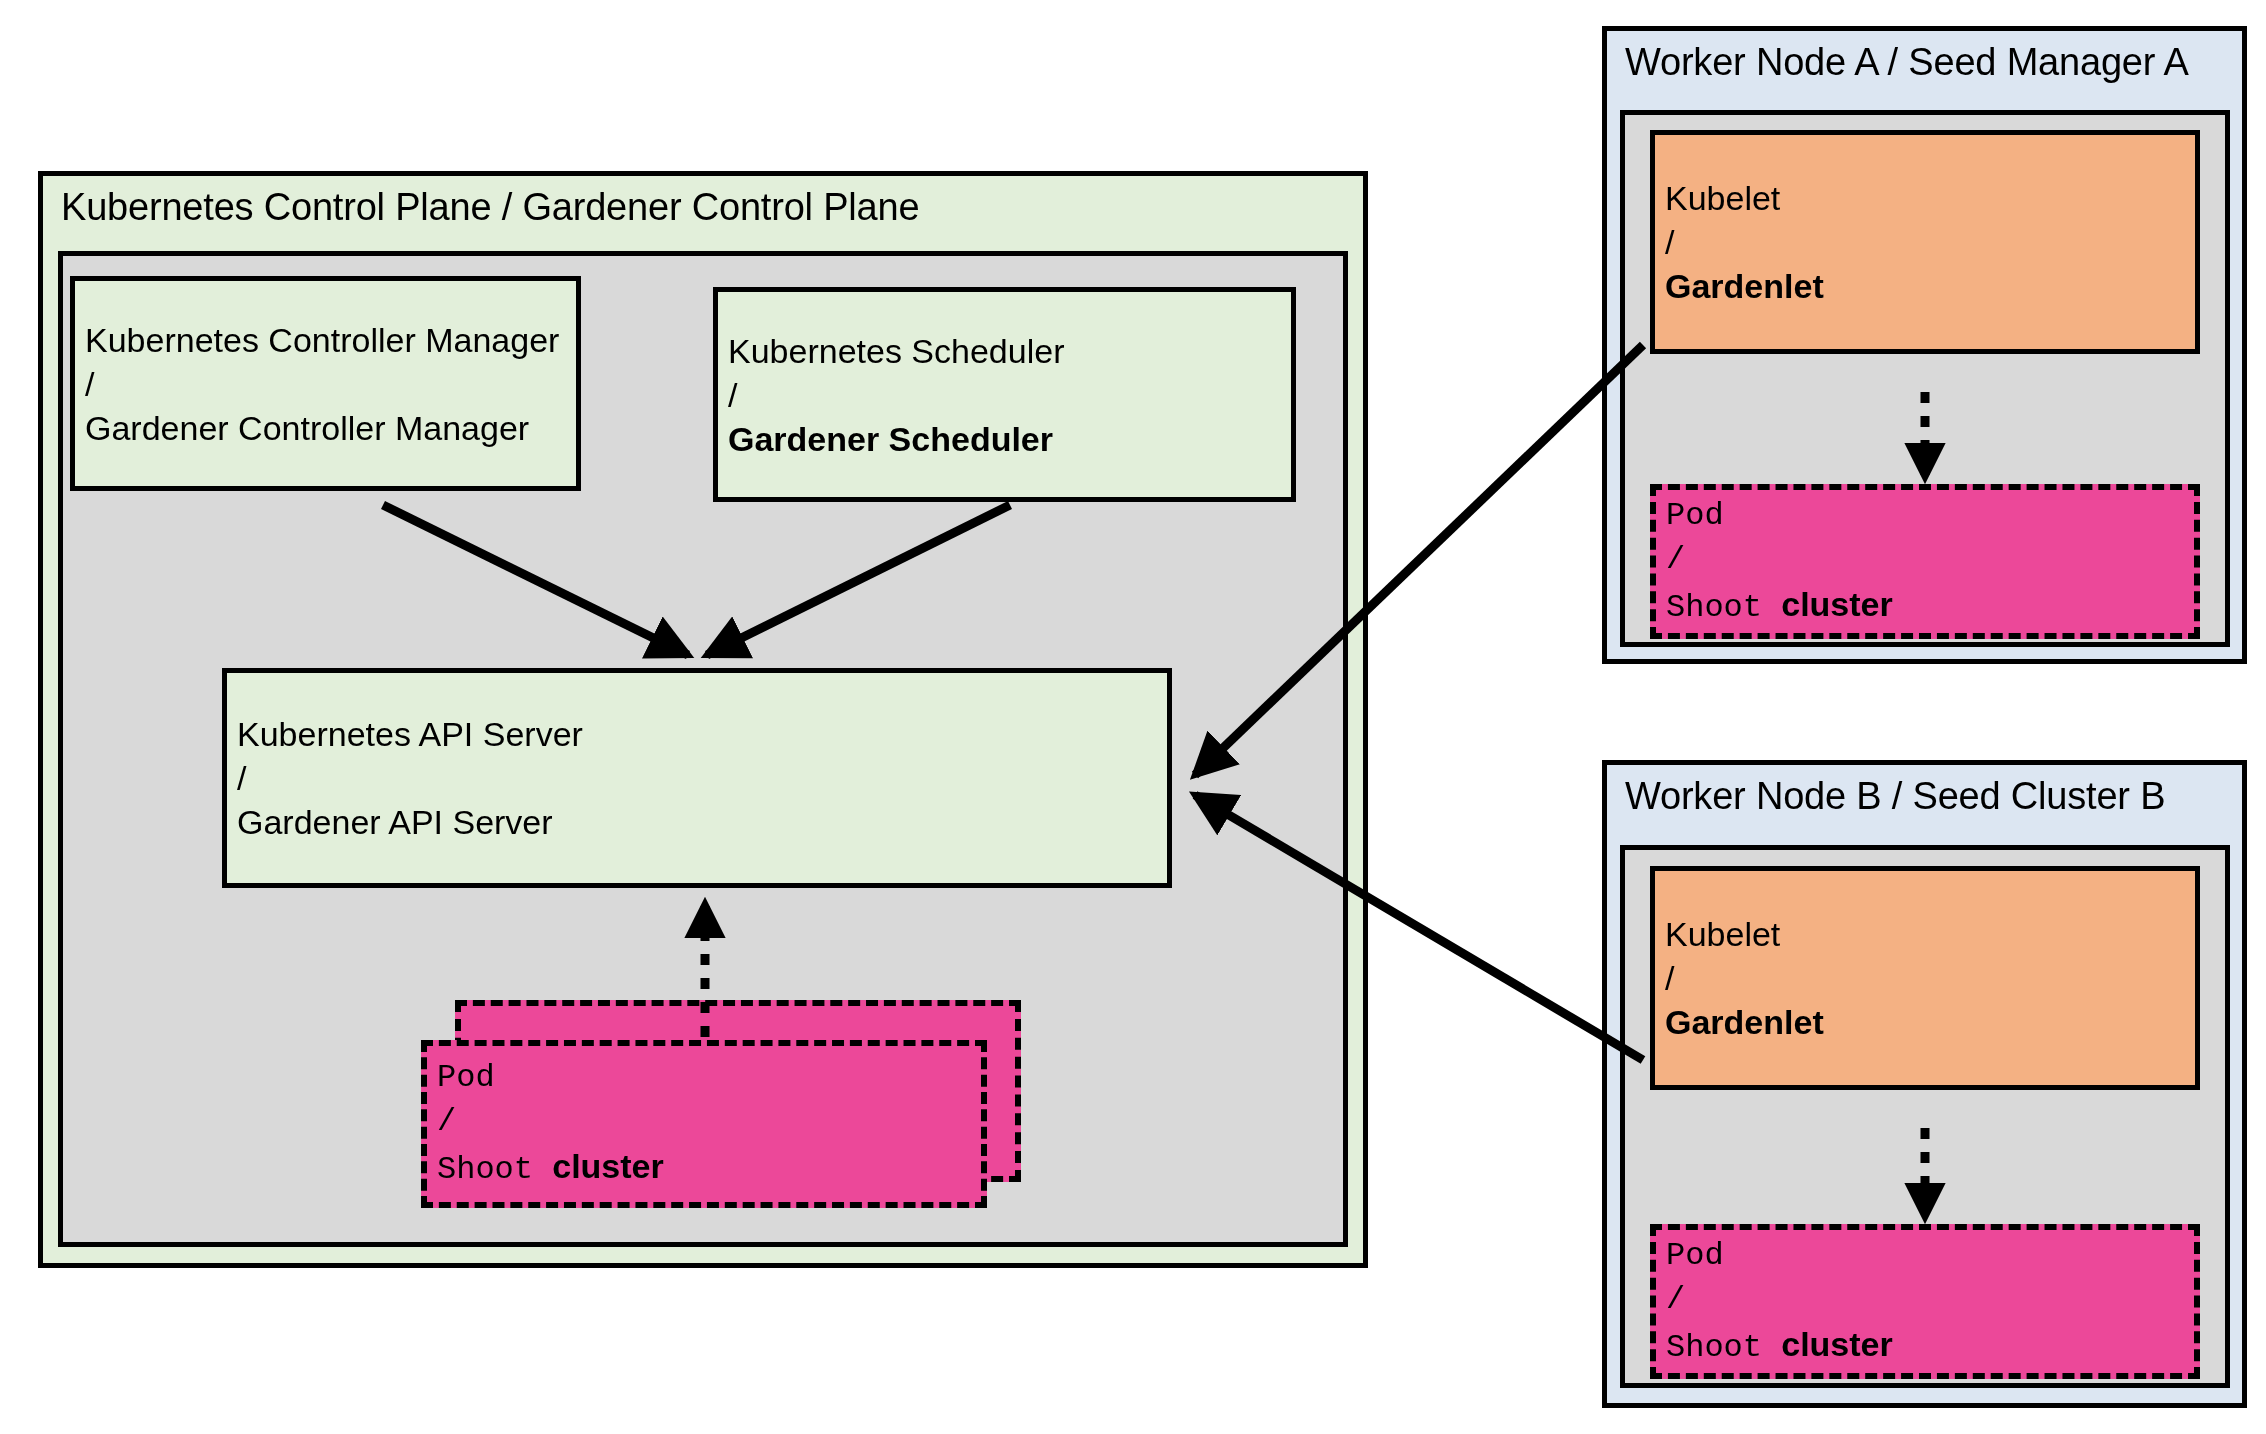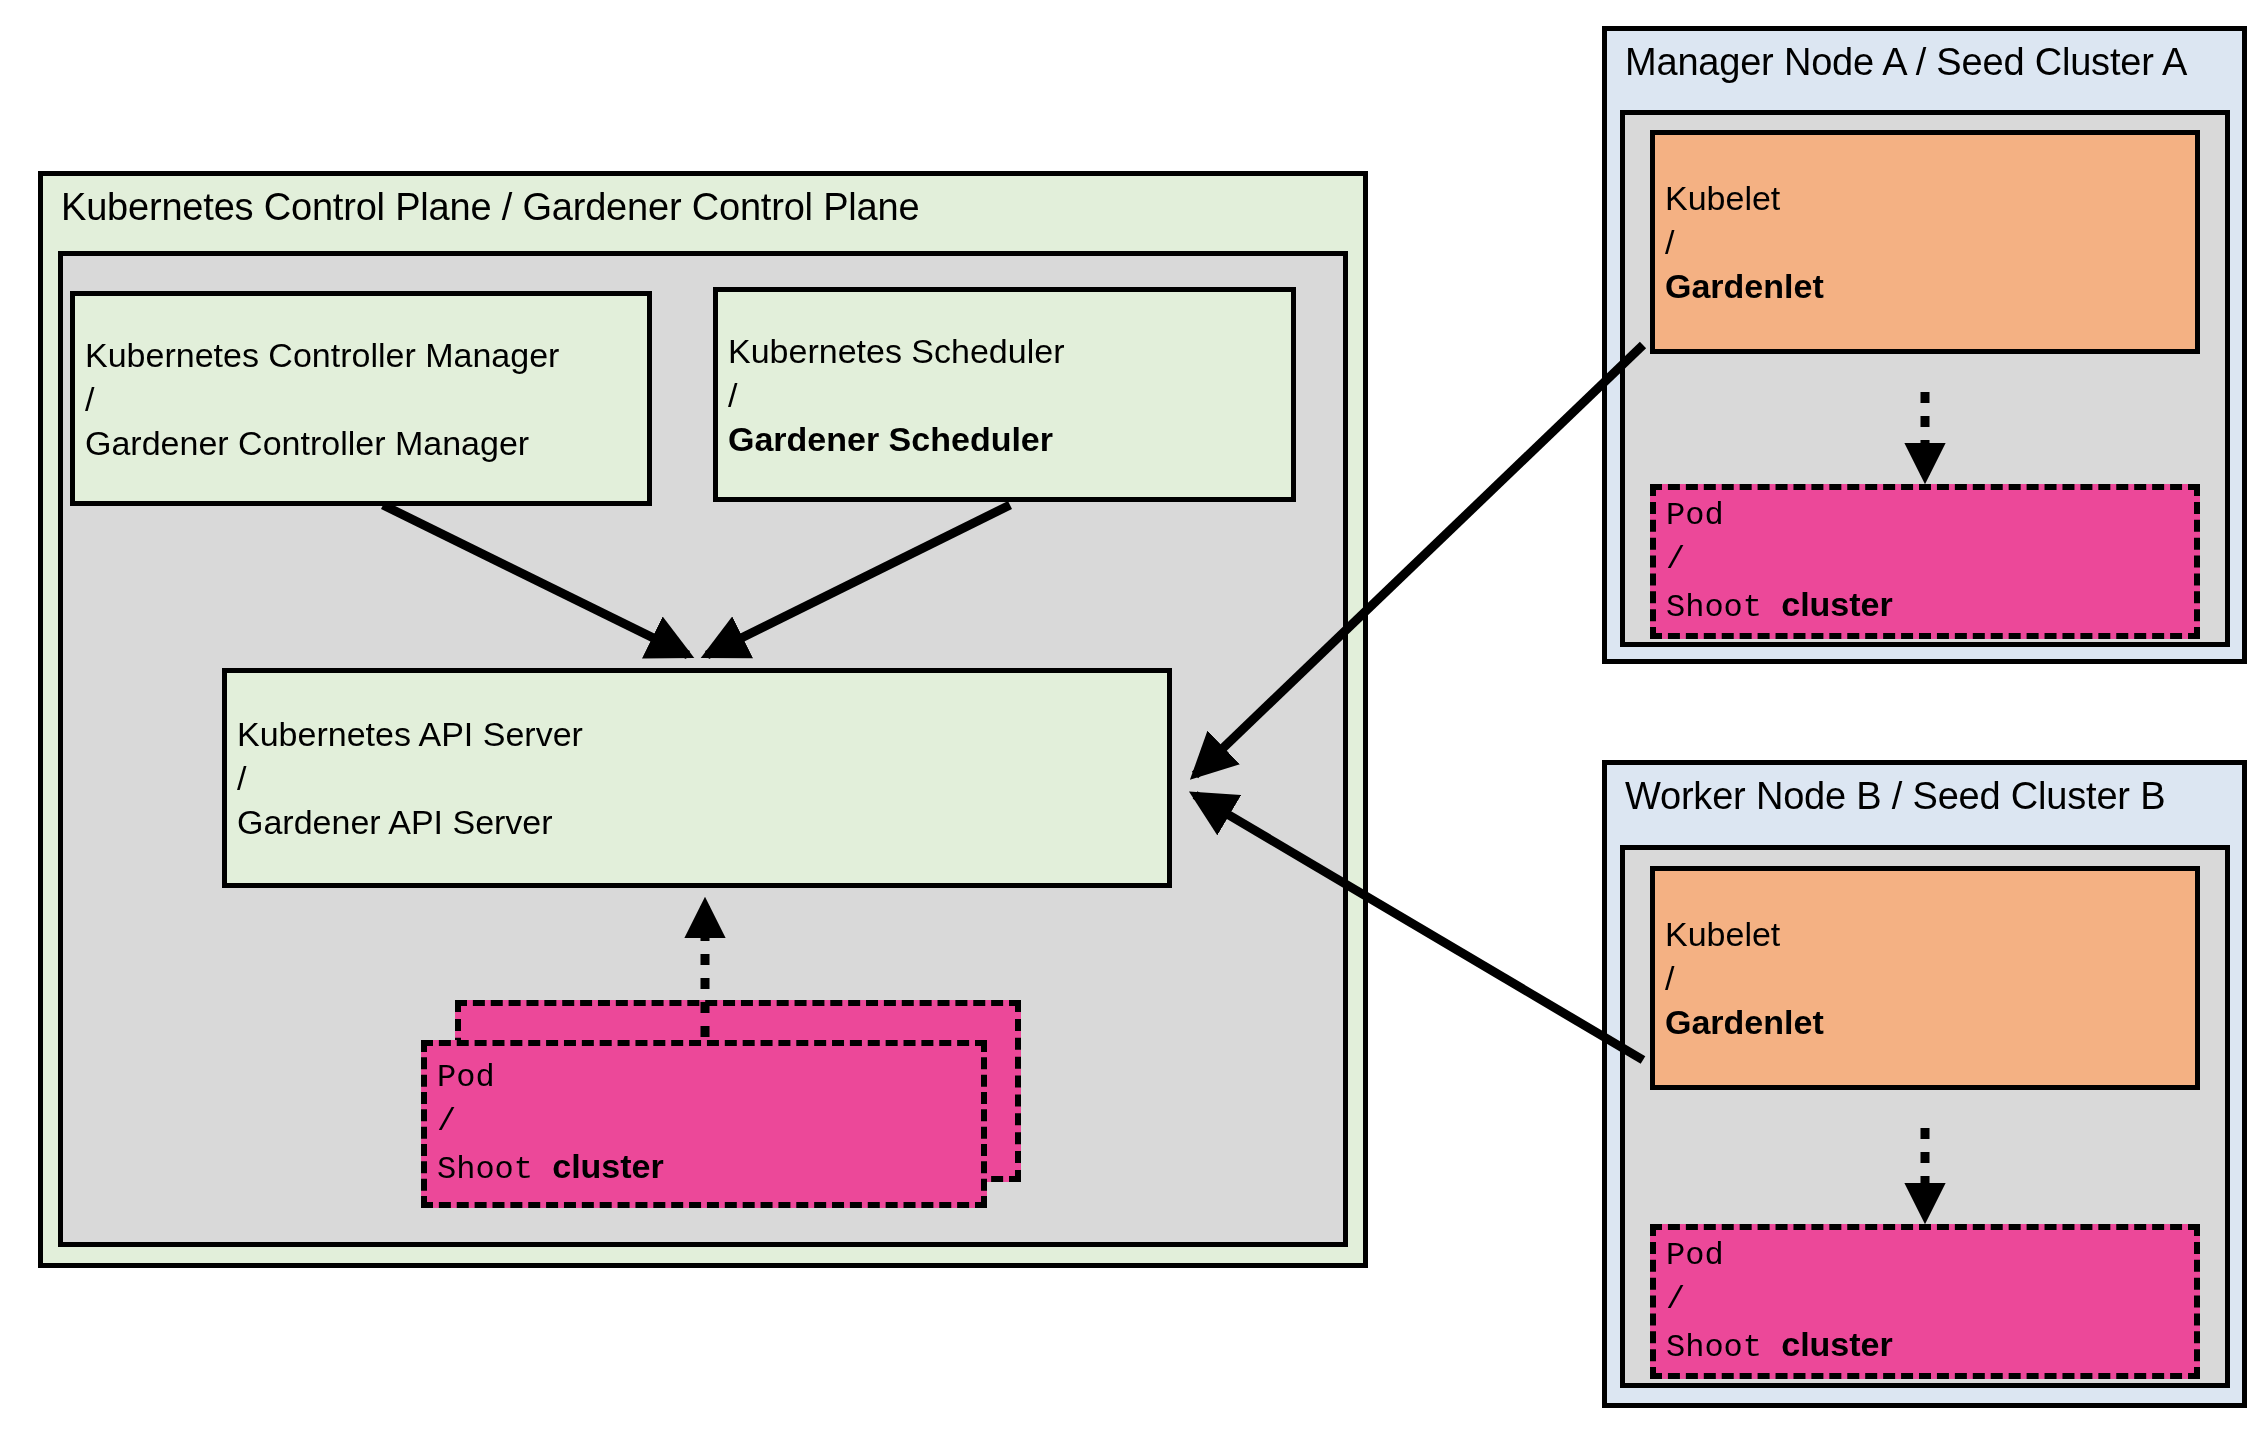--- a/index.html
+++ b/index.html
@@ -88,21 +88,21 @@
 </style>
 </head>
 <body>
 
 <div class="abs panel-green" style="left:38px; top:171px; width:1330px; height:1097px;">
   <div class="panel-title">Kubernetes Control Plane / Gardener Control Plane</div>
 </div>
 
 <div class="abs panel-gray" style="left:58px; top:251px; width:1290px; height:996px;"></div>
 
-<div class="abs box-green" style="left:70px; top:291px; width:582px; height:215px;">
+<div class="abs box-green" style="left:70px; top:276px; width:511px; height:215px;">
   <div class="box-label">
     <span class="ln">Kubernetes Controller Manager</span>
     <span class="ln">/</span>
     <span class="ln">Gardener Controller Manager</span>
   </div>
 </div>
 
 <div class="abs box-green" style="left:713px; top:287px; width:583px; height:215px;">
   <div class="box-label">
     <span class="ln">Kubernetes Scheduler</span>
@@ -123,21 +123,21 @@
 
 <div class="abs box-pod" style="left:421px; top:1040px; width:566px; height:168px;">
   <div class="box-label mono-bold-mix">
     <span class="ln mono">Pod</span>
     <span class="ln mono">/</span>
     <span class="ln"><span class="mono">Shoot </span><span class="bold">cluster</span></span>
   </div>
 </div>
 
 <div class="abs panel-blue" style="left:1602px; top:26px; width:645px; height:638px;">
-  <div class="panel-title">Manager Node A / Seed Cluster A</div>
+  <div class="panel-title">Worker Node A / Seed Manager A</div>
 </div>
 
 <div class="abs panel-gray" style="left:1620px; top:110px; width:610px; height:537px;"></div>
 
 <div class="abs box-orange" style="left:1650px; top:130px; width:550px; height:224px;">
   <div class="box-label">
     <span class="ln">Kubelet</span>
     <span class="ln">/</span>
     <span class="ln bold">Gardenlet</span>
   </div>

